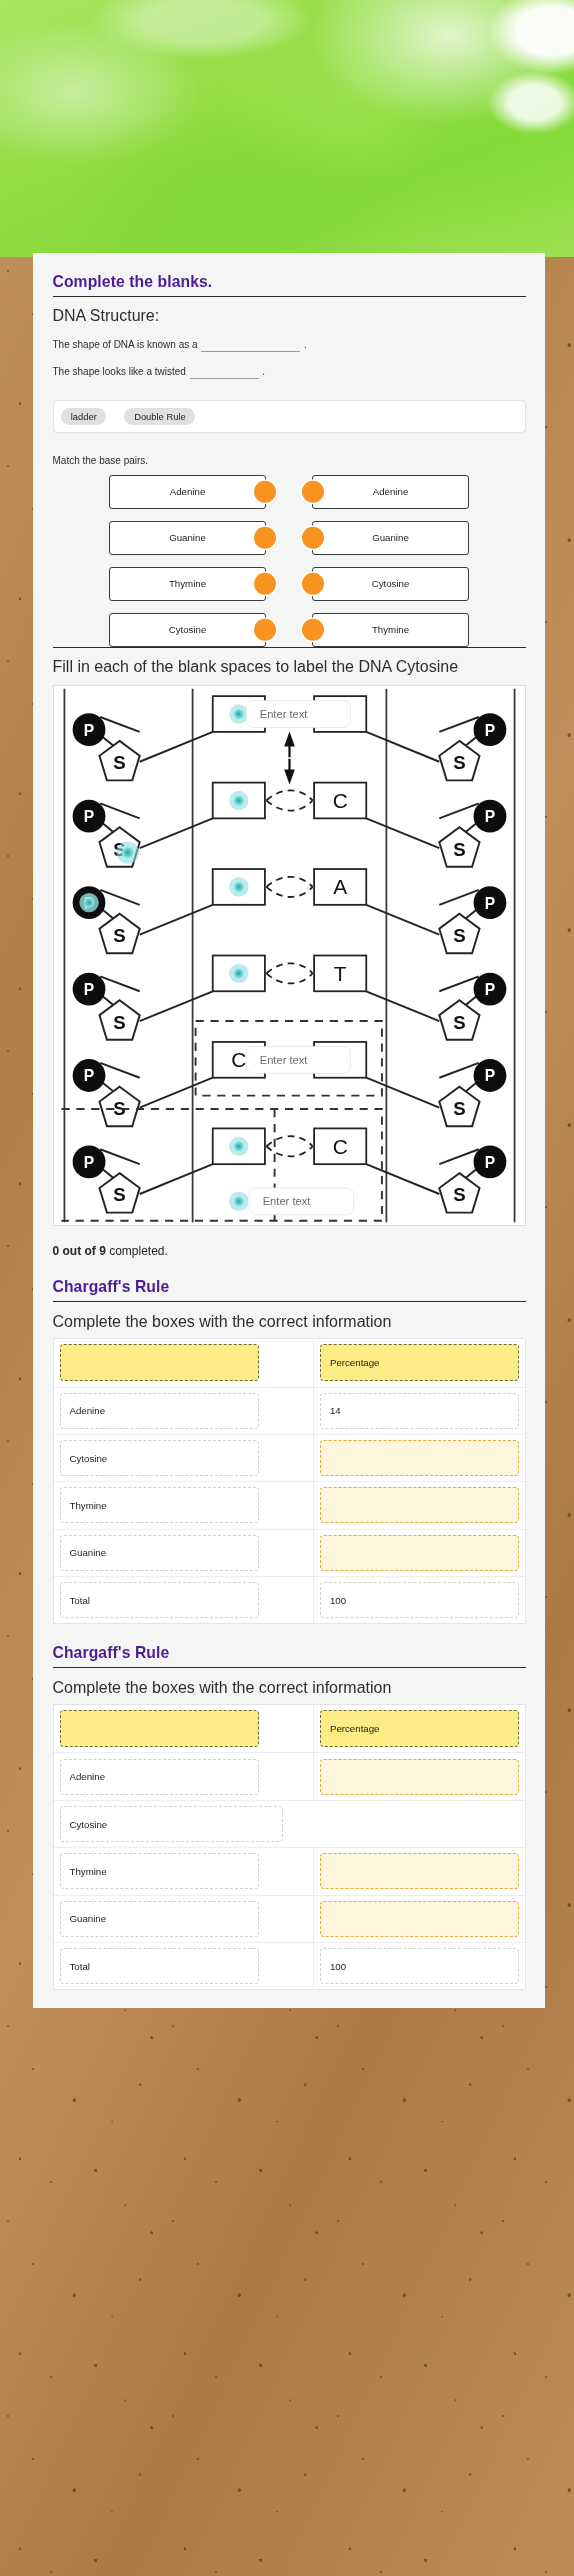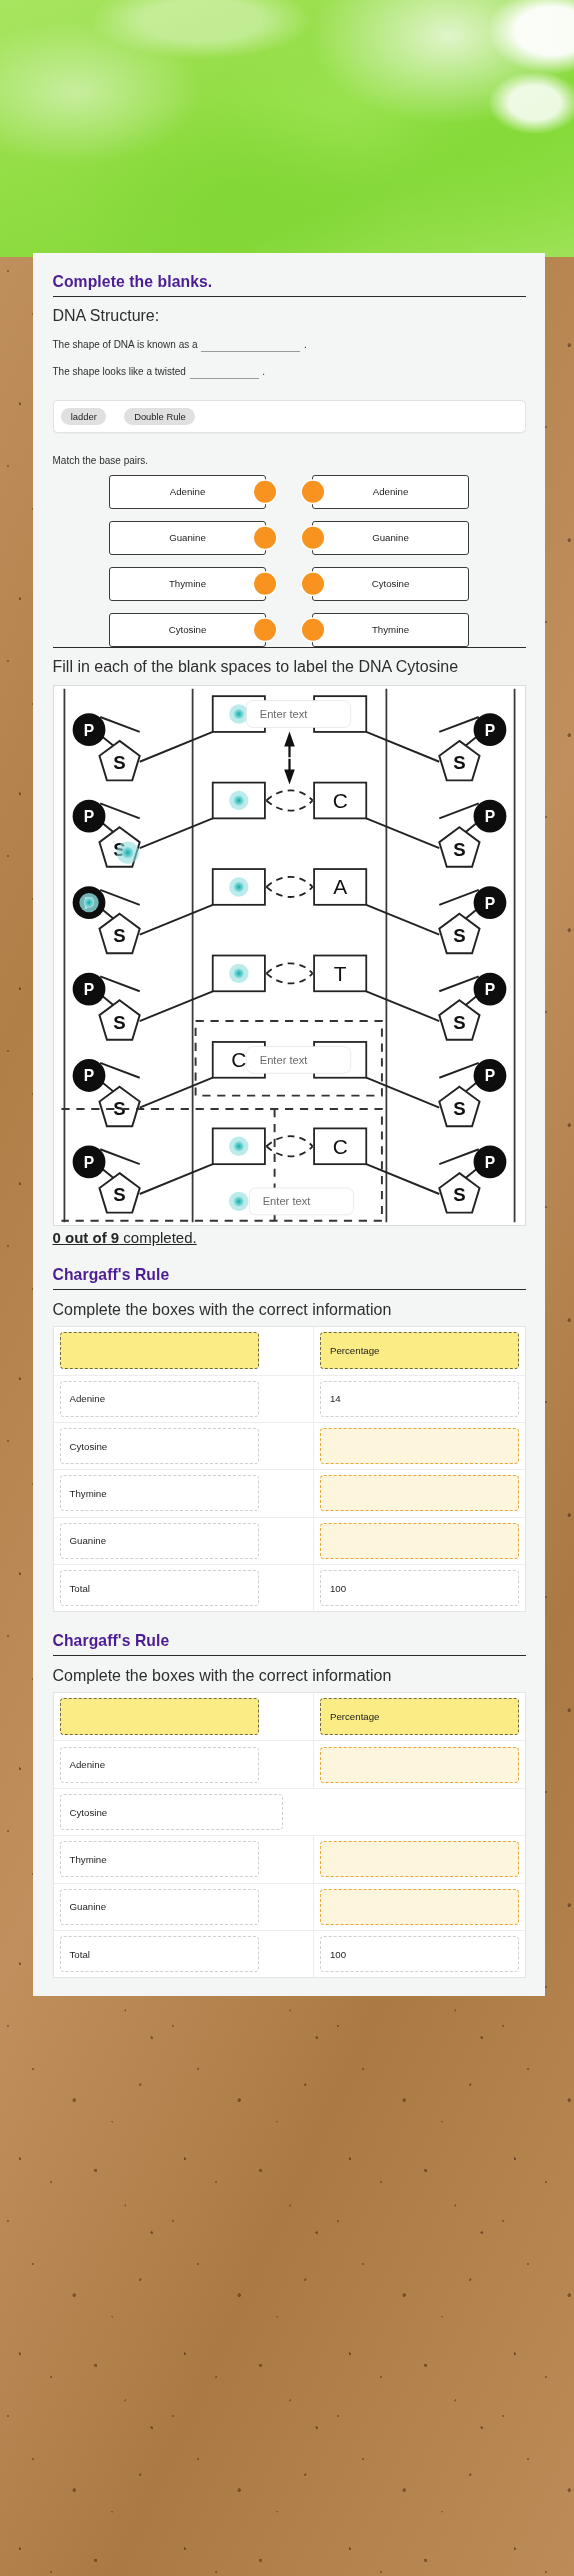--- a/index.html
+++ b/index.html
@@ -95,21 +95,21 @@
   .knob {
     position:absolute; top:50%; width: 22.4px; height: 22.4px; border-radius: 50%;
     background: #f7931e; transform: translateY(-50%);
     box-shadow: 0 0 0 1.5px #fff; cursor: pointer;
   }
   .match-col.left .knob { right: -11.2px; }
   .match-col.right .knob { left: -11.2px; }
 
   
   .dna-wrap { margin-top: 9px; background:#fff; border:0.7px solid #dcdcdc; }
-  .dna-status { margin: 3px 0 0 0; font-size: 15px; color:#262626;text-decoration:underline; }
+  .dna-status { margin: 18px 0 0 0; font-size: 12px; color:#262626; }
   .dna-status b { font-weight:700; }
 
   
   .ctable { margin-top: 7.5px; border:0.7px solid #e4e4e4; background:#fff; }
   .crow { display:flex; border-bottom:0.7px solid #ededed;gap:48px; }
   .crow:last-child { border-bottom:none; }
   .ccell { padding: 5.2px 6px; }
   .ccell.c1 { width: 50%; }
   .ccell.c2 { width: 50%; border-left:0.7px solid #ededed; }
   .cbox {

